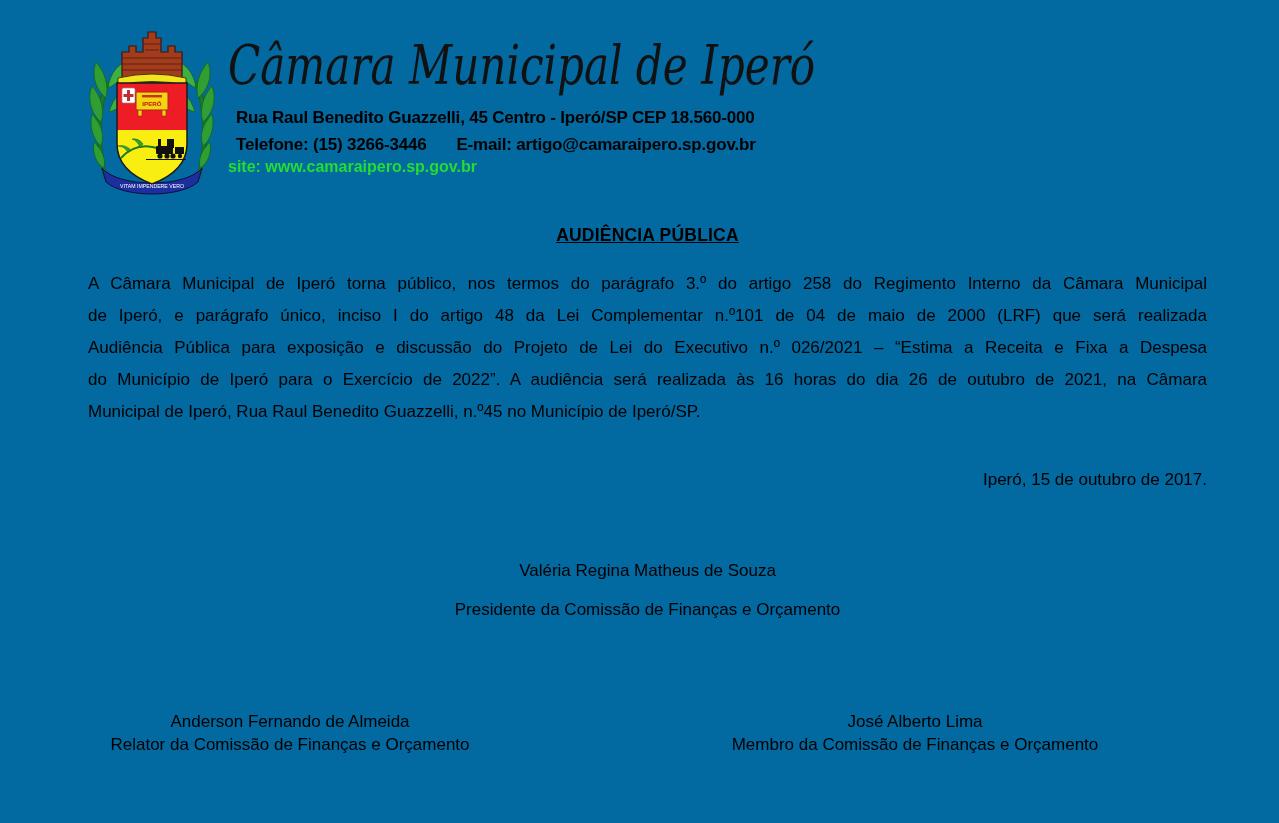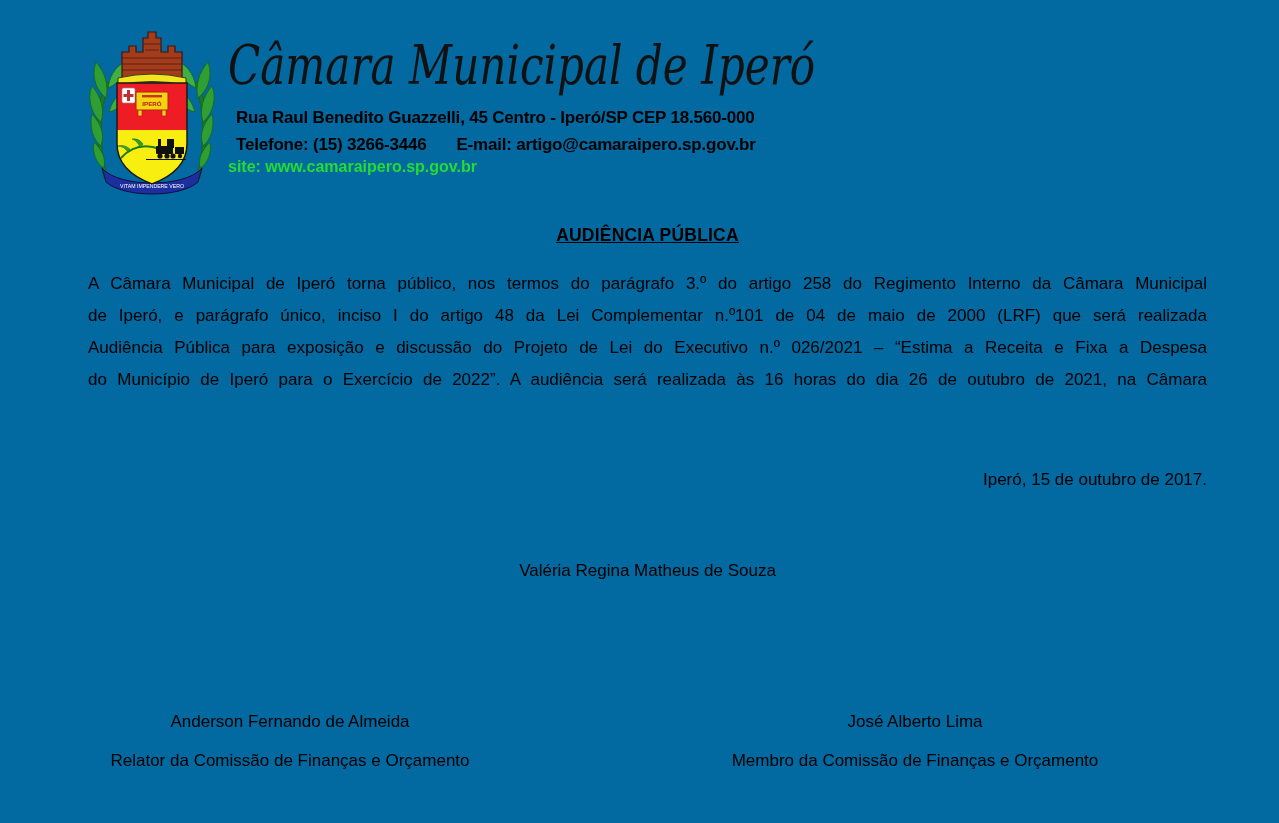--- a/index.html
+++ b/index.html
@@ -114,21 +114,21 @@
     font-size: 17px;
   }
   .sig-primary .sig-name { line-height: 22px; }
   .sig-primary .sig-role { margin-top: 17px; line-height: 22px; }
   .sig-col {
     position: absolute;
     text-align: center;
     font-size: 17px;
   }
   .sig-col .sig-name { line-height: 22px; }
-  .sig-col .sig-role { margin-top: 17px; line-height: 22px; }
+  .sig-col .sig-role { margin-top: 1px; line-height: 22px; }
   .sig-left  { left: 70px;  top: 711px; width: 440px; }
   .sig-right { left: 680px; top: 711px; width: 470px; }
 </style>
 </head>
 <body>
 
 <div class="page">
 
   <svg class="logo" viewBox="0 0 128 170" xmlns="http://www.w3.org/2000/svg" aria-hidden="true">
 
@@ -209,26 +209,28 @@
     <div class="site-line" style="color: rgb(34, 221, 51);">site: www.camaraipero.sp.gov.br</div>
   </div>
 
   <div class="doc-title">AUDIÊNCIA PÚBLICA</div>
 
   <div class="body-par">
     <div class="jline">A Câmara Municipal de Iperó torna público, nos termos do parágrafo 3.º do artigo 258 do Regimento Interno da Câmara Municipal</div>
     <div class="jline">de Iperó, e parágrafo único, inciso I do artigo 48 da Lei Complementar n.º101 de 04 de maio de 2000 (LRF) que será realizada</div>
     <div class="jline">Audiência Pública para exposição e discussão do Projeto de Lei do Executivo n.º 026/2021 – “Estima a Receita e Fixa a Despesa</div>
     <div class="jline">do Município de Iperó para o Exercício de 2022”. A audiência será realizada às 16 horas do dia 26 de outubro de 2021, na Câmara</div>
+    <div class="jline last">Municipal de Iperó, Rua Raul Benedito Guazzelli, n.º45 no Município de Iperó/SP.</div>
   </div>
 
   <div class="date-line">Iperó, 15 de outubro de 2017.</div>
 
   <div class="sig-primary">
     <div class="sig-name">Valéria Regina Matheus de Souza</div>
+    <div class="sig-role">Presidente da Comissão de Finanças e Orçamento</div>
   </div>
 
   <div class="sig-col sig-left">
     <div class="sig-name">Anderson Fernando de Almeida</div>
     <div class="sig-role">Relator da Comissão de Finanças e Orçamento</div>
   </div>
 
   <div class="sig-col sig-right">
     <div class="sig-name">José Alberto Lima</div>
     <div class="sig-role">Membro da Comissão de Finanças e Orçamento</div>

